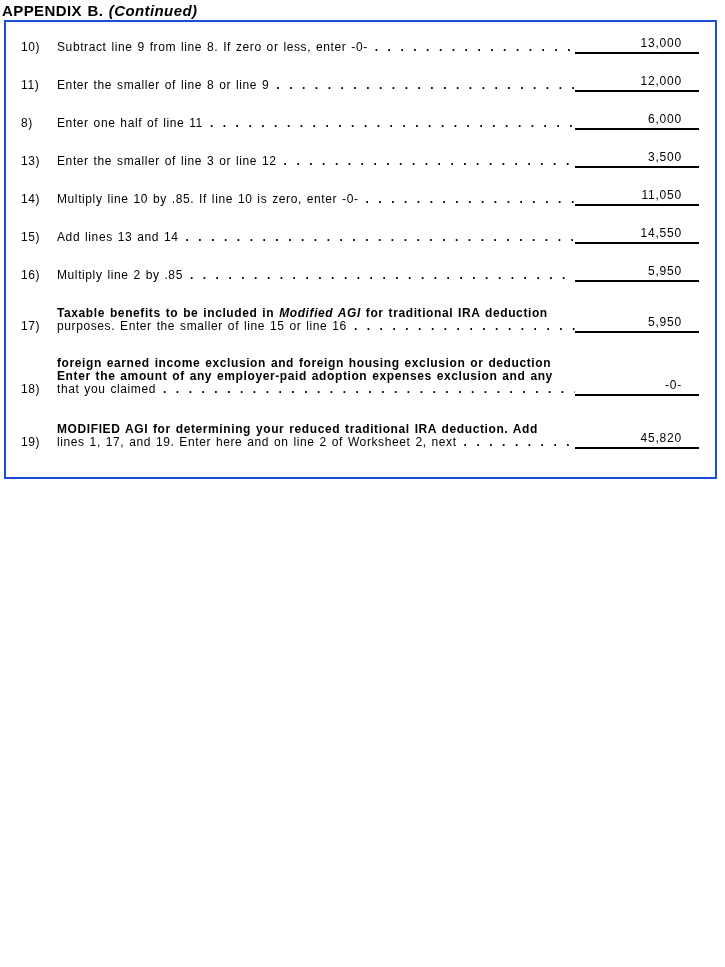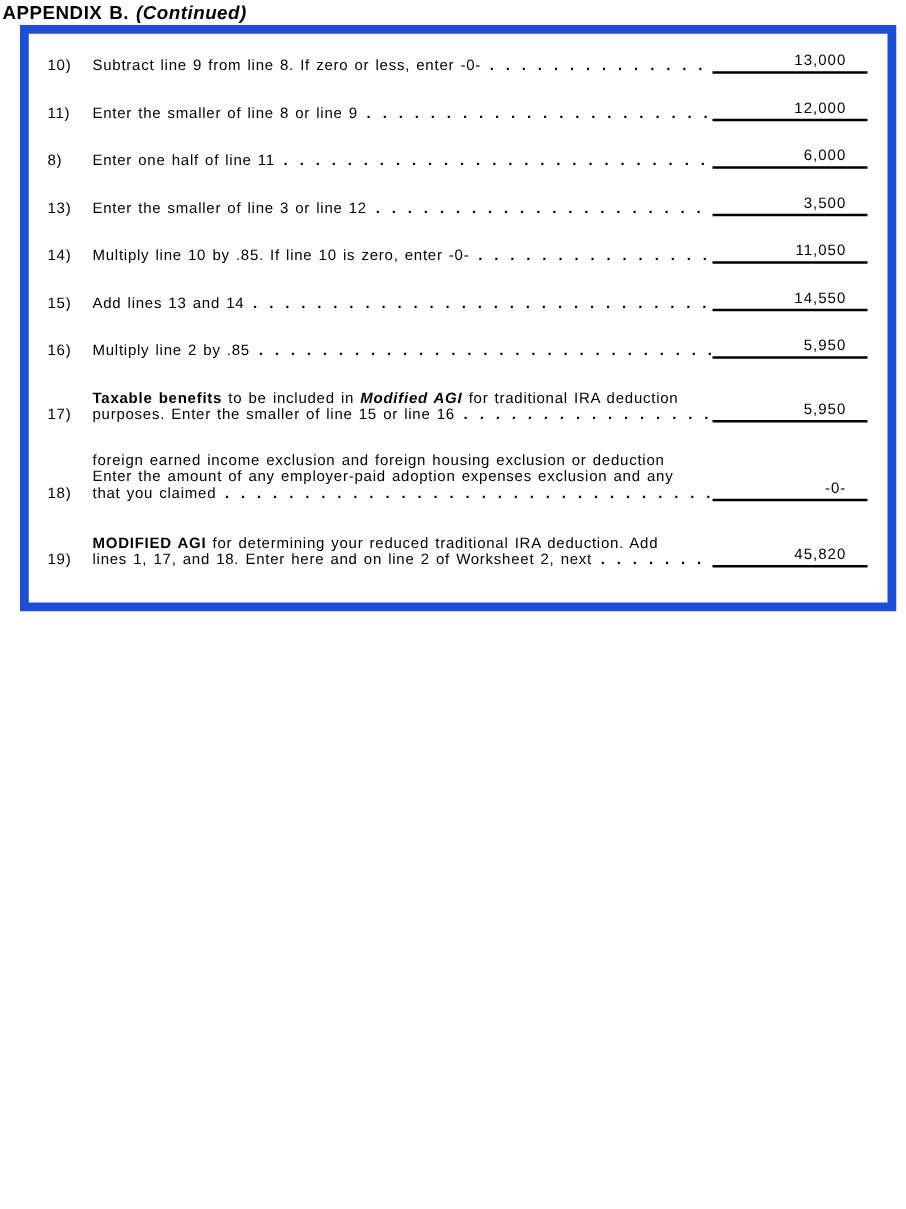--- a/index.html
+++ b/index.html
@@ -20,22 +20,22 @@
   .page-title {
     padding: 2px 0 1px 2px;
     font-weight: bold;
     font-size: 15px;
     letter-spacing: 0.4px;
     line-height: 17px;
   }
   .page-title .cont { font-style: italic; text-align: right; }
 
   .worksheet {
-    margin: 0 8px 0 16px;
-    border: 7px solid #1d4ed8;
+    margin: 0 8px 0 4px;
+    border: 2px solid #1d4ed8;
     padding: 15px 16px 28px 15px;
   }
 
   .row {
     display: flex;
     align-items: flex-end;
   }
   .g21 { margin-top: 21px; }
   .g25 { margin-top: 25px; }
   .g24 { margin-top: 24px; }
@@ -47,20 +47,21 @@
     line-height: 13px;
   }
   .body {
     flex: 1 1 auto;
     min-width: 0;
     line-height: 13px;
   }
   .line {
     display: block;
     white-space: nowrap;
+    font-weight: bold;
   }
   .lastline {
     display: flex;
     align-items: flex-end;
     min-width: 0;
   }
   .rowtext {
     flex: none;
     white-space: nowrap;
   }
@@ -195,20 +196,20 @@
       </div>
     </div>
     <span class="amount">-0-</span>
   </div>
 
   <div class="row g27">
     <span class="num">19)</span>
     <div class="body">
       <div class="line"><b>MODIFIED AGI</b><span> for determining your reduced traditional IRA deduction. Add</span></div>
       <div class="lastline">
-        <span class="rowtext">lines 1, 17, and 18. Enter here and on line 2 of Worksheet 2, next</span>
+        <span class="rowtext">lines 1, 17, and 19. Enter here and on line 2 of Worksheet 2, next</span>
         <span class="leader">.............................................</span>
       </div>
     </div>
     <span class="amount">45,820</span>
   </div>
 
 </div>
 
 </body></html>

